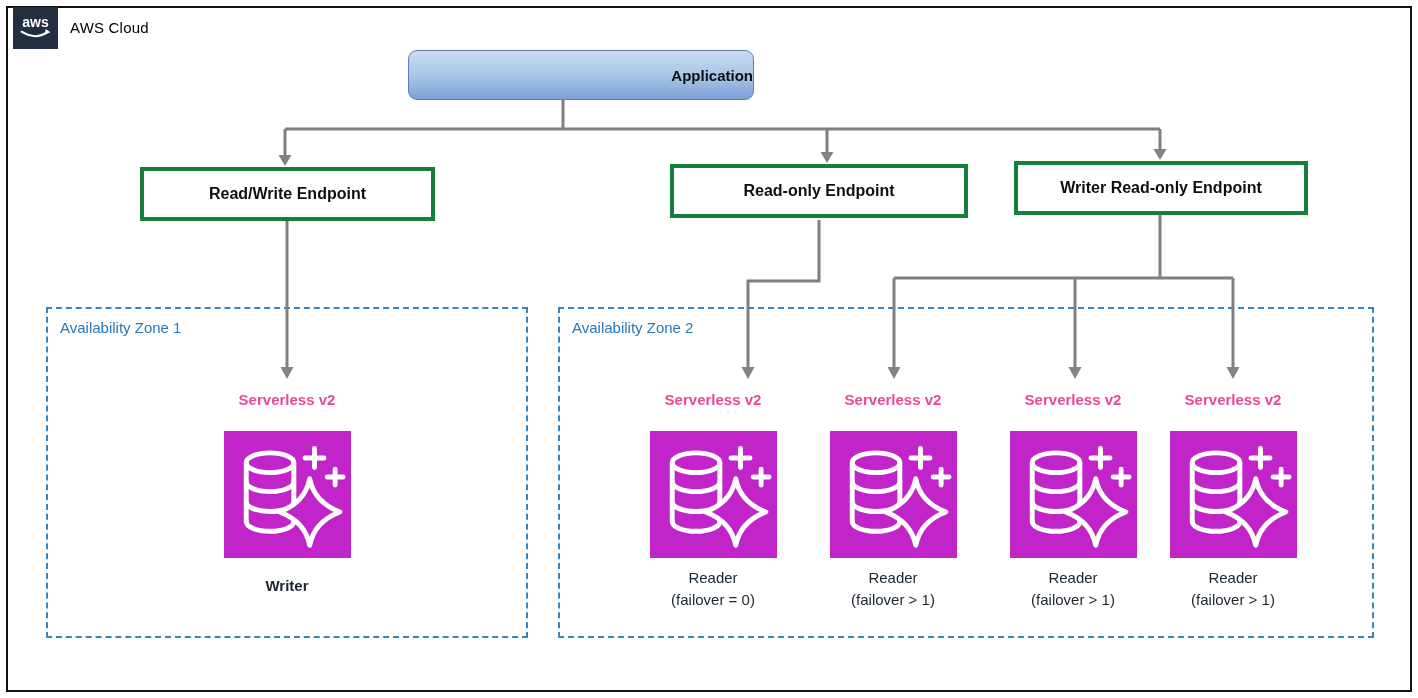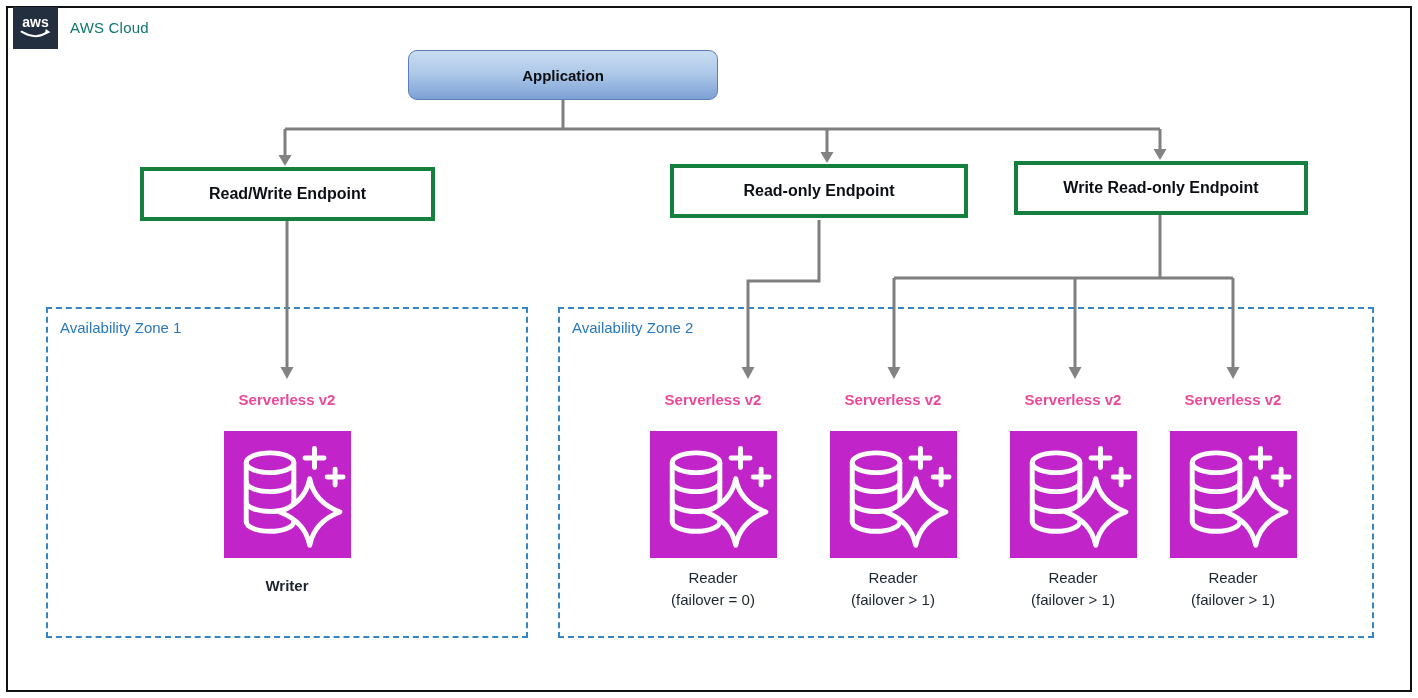--- a/index.html
+++ b/index.html
@@ -6,26 +6,26 @@
   html,body { width:1418px; height:698px; background:#ffffff;
     font-family:"Liberation Sans", sans-serif; overflow:hidden; }
   .canvas { position:relative; width:1418px; height:698px; background:#fff; }
 
   .frame { position:absolute; left:6px; top:6px; width:1406px; height:686px;
     border:2px solid #111111; background:#fff; }
 
   .aws-logo { position:absolute; left:13px; top:7px; width:45px; height:42px;
     background:#232F3E; display:flex; align-items:center; justify-content:center; z-index:5; }
   .aws-cloud-title { position:absolute; left:70px; top:19px; font-size:15px;
-    color:#0f766e; letter-spacing:.2px; z-index:5; }
-
-  .app-box { position:absolute; left:408px; top:50px; width:310px; height:50px;
+    color:#000000; letter-spacing:.2px; z-index:5; }
+
+  .app-box { position:absolute; left:408px; top:50px; width:346px; height:50px;
     border:1.5px solid #5B7FB5; border-radius:9px;
     background:linear-gradient(to bottom,#C9DCF2 0%,#AFC9E9 45%,#7DA1D6 100%);
-    display:flex; align-items:center; justify-content:center;
+    display:flex; align-items:center; justify-content:flex-end;
     font-size:15px; font-weight:bold; color:#0b0f14; z-index:4; }
 
   .endpoint { position:absolute; height:54px; background:#ffffff;
     border:4px solid #15803d; display:flex; align-items:center; justify-content:center;
     font-size:16px; font-weight:bold; color:#0b0f14; z-index:4; }
   .ep-rw { left:140px; top:167px; width:295px; }
   .ep-ro { left:670px; top:164px; width:298px; }
   .ep-custom { left:1014px; top:161px; width:294px; }
 
   .az { position:absolute; top:307px; height:331px; border:2px dashed #3585C5; z-index:1; }
@@ -66,21 +66,21 @@
     <span>Application</span>
   </div>
 
   <div class="endpoint ep-rw">
     <span>Read/Write Endpoint</span>
   </div>
   <div class="endpoint ep-ro">
     <span>Read-only Endpoint</span>
   </div>
   <div class="endpoint ep-custom">
-    <span>Write Read-only Endpoint</span>
+    <span>Writer Read-only Endpoint</span>
   </div>
 
   <div class="az az1">
     <div class="az-label">Availability Zone 1</div>
   </div>
   <div class="az az2">
     <div class="az-label">Availability Zone 2</div>
   </div>
 
   <svg class="connectors">

